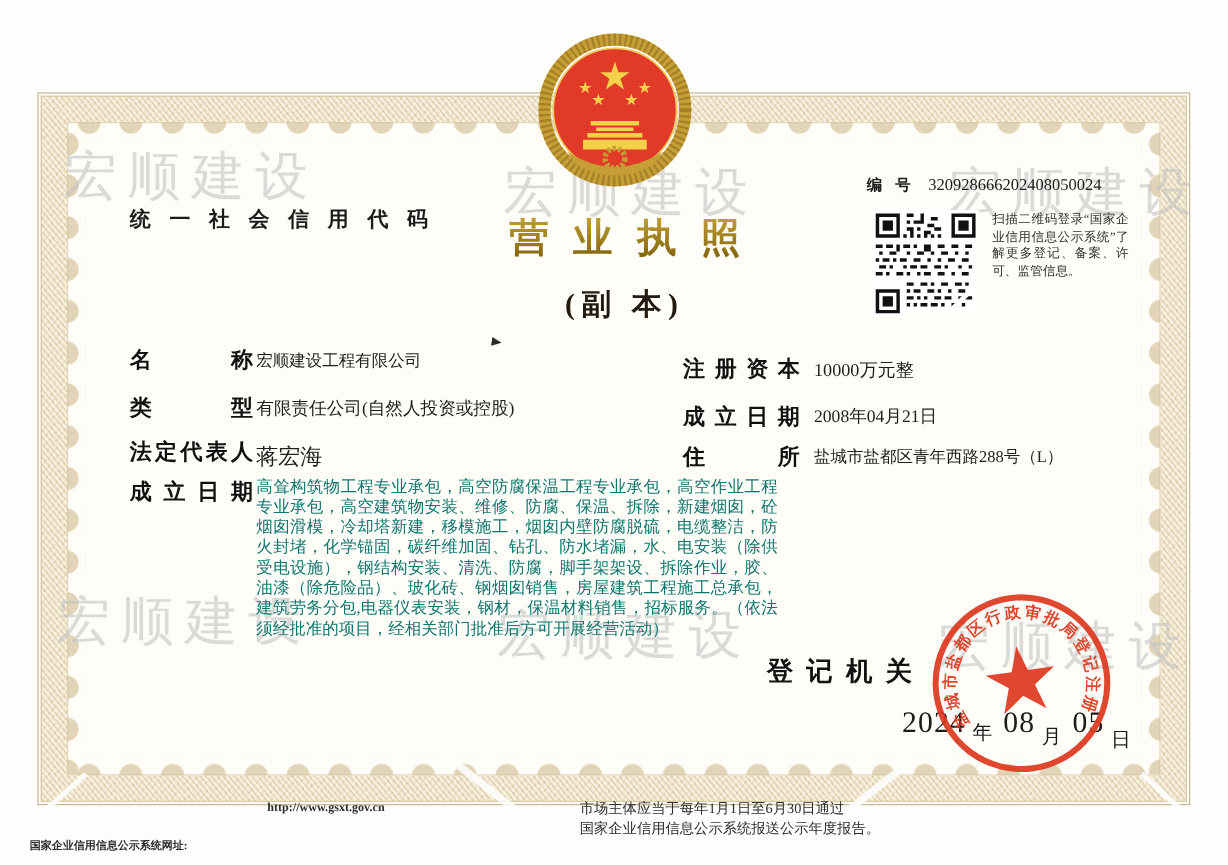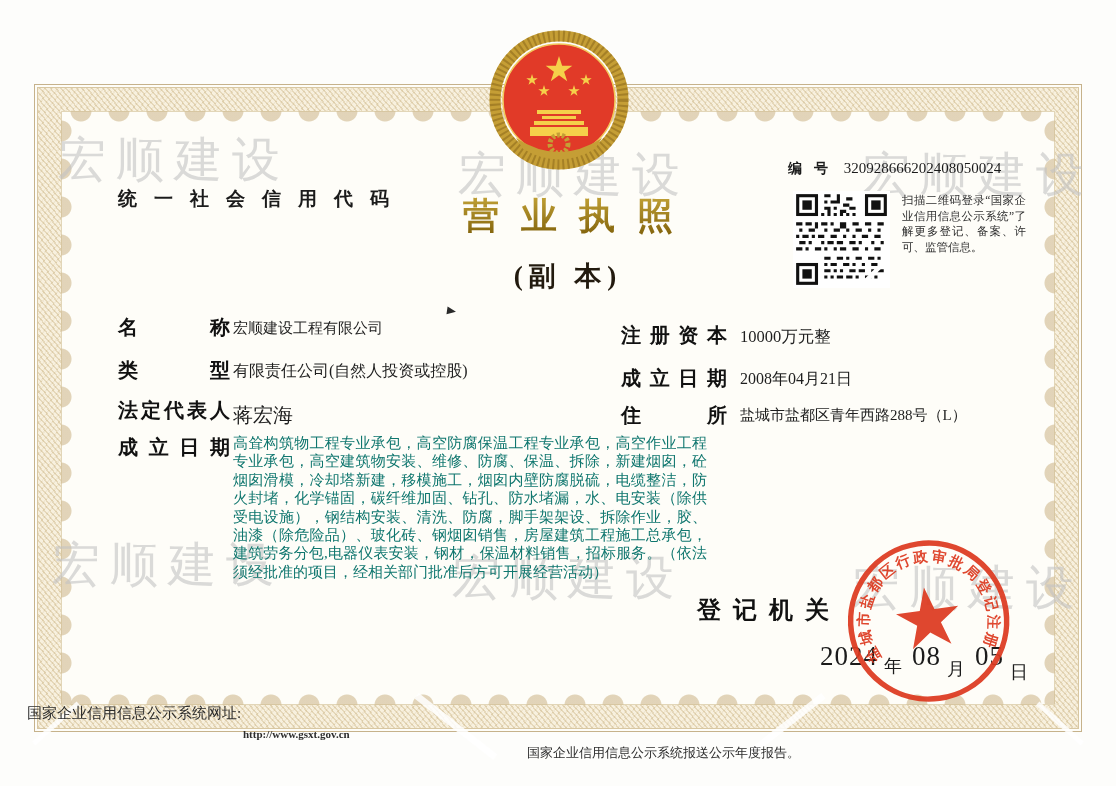--- a/index.html
+++ b/index.html
@@ -84,21 +84,21 @@
 
   .artifact-arrow {
     left:447px; top:307px; width:0; height:0; z-index:3;
     border-left:9px solid #2a2a2a; border-top:4px solid transparent; border-bottom:4px solid transparent;
     transform:rotate(8deg);
   }
 
   
   .footer-item { position:absolute; z-index:3; font-family:"Liberation Serif", serif; color:#2c2c2c; white-space:nowrap; }
   .f-url   { left:243px; top:728px; font-size:11px; font-weight:700;text-align:right; }
-  .f-left  { left:27px;  top:704px; font-size:15px; }
+  .f-left  { left:27px;  top:762px; font-size:10px;font-weight:bold; }
   .f-mid1  { left:527px; top:726px; font-size:13px; }
   .f-mid2  { left:527px; top:744px; font-size:13px; }
   .f-right { left:876px; top:744px; font-size:15.5px; }
 </style>
 </head>
 <body>
 
 <div class="page">
 
   <div class="cert">
@@ -225,15 +225,16 @@
       <text fill="#dd3a20" font-size="14.5" letter-spacing="2.5" font-family="'Liberation Serif', serif" font-weight="700">
         <textPath href="#sealArc">盐城市盐都区行政审批局登记注册办公室</textPath>
       </text>
     </svg>
   </div>
 
   <div class="abs artifact-arrow"></div>
 
   <div class="footer-item f-url">http://www.gsxt.gov.cn</div>
   <div class="footer-item f-left">国家企业信用信息公示系统网址:</div>
+  <div class="footer-item f-mid1">市场主体应当于每年1月1日至6月30日通过</div>
   <div class="footer-item f-mid2">国家企业信用信息公示系统报送公示年度报告。</div>
 
 </div>
 
 </body></html>

